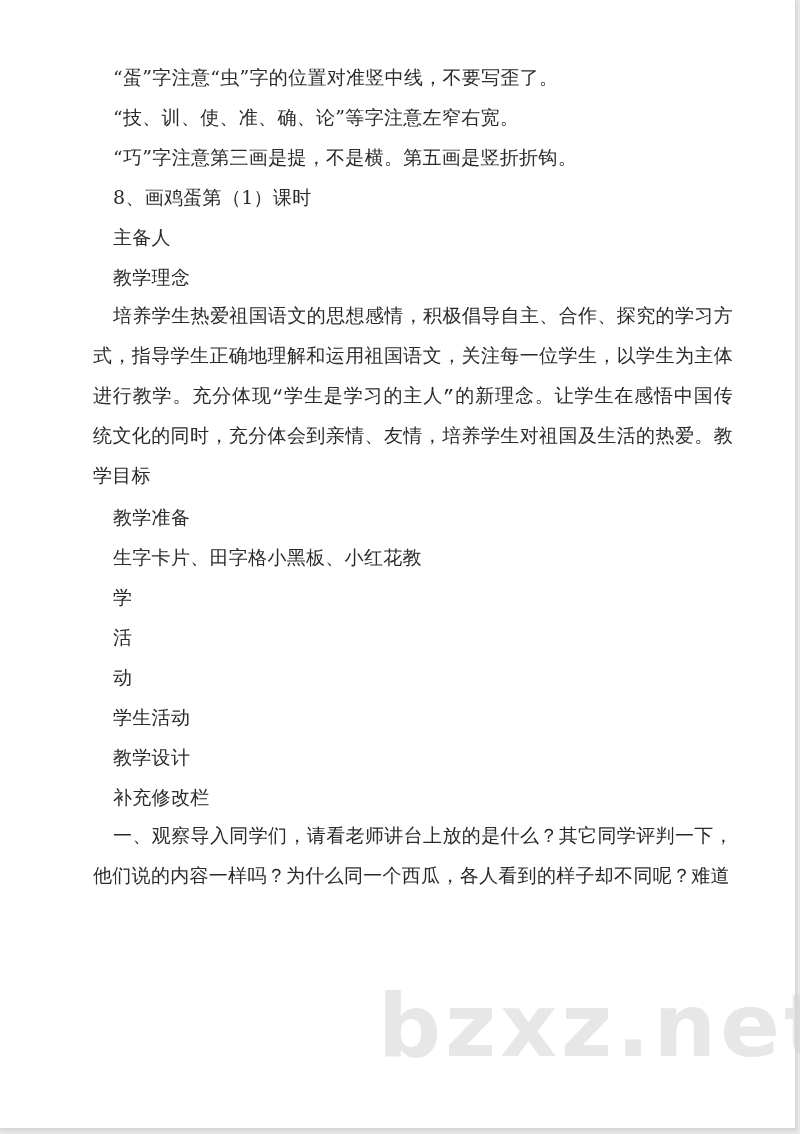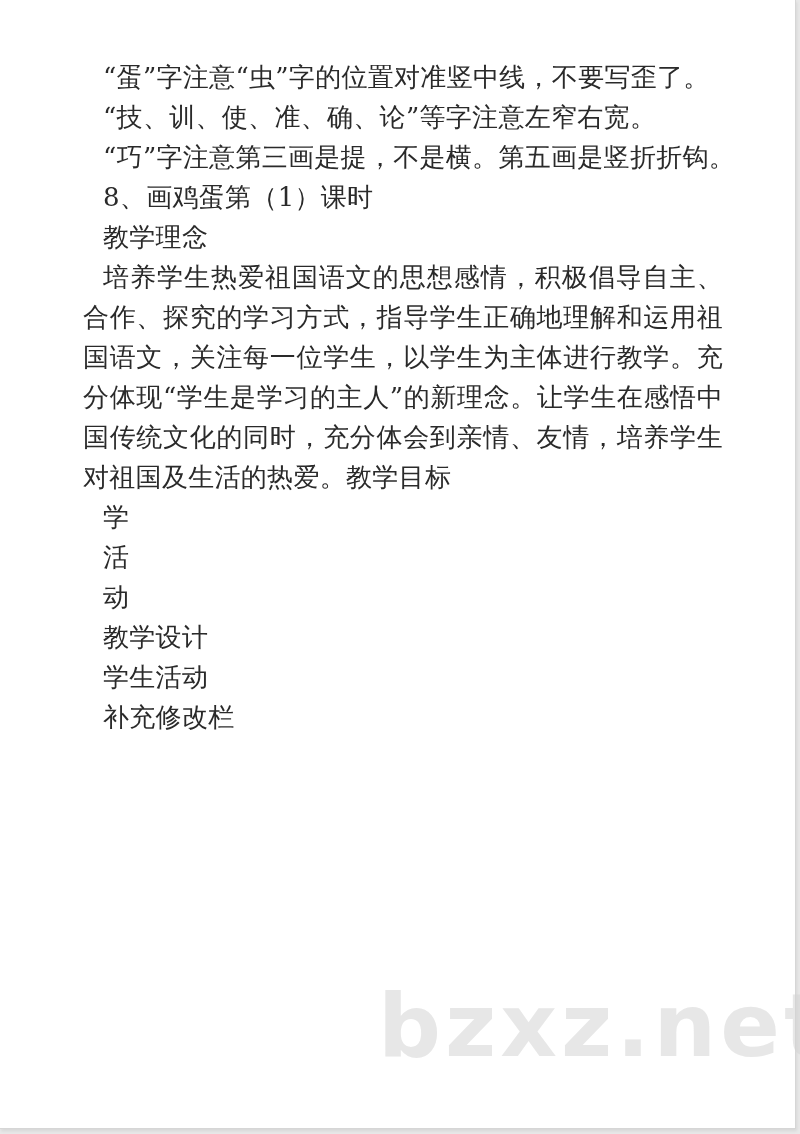--- a/index.html
+++ b/index.html
@@ -20,40 +20,41 @@
       top: 0;
       width: 795px;
       height: 1128px;
       background: #ffffff;
       border-right: 1px solid #d6d6d6;
       border-bottom: 1px solid #d6d6d6;
       box-shadow: 1px 2px 3px rgba(0,0,0,0.08);
     }
     .content {
       position: absolute;
-      left: 83px;
+      left: 93px;
       top: 57px;
       width: 640px;
       color: #2a2a2a;
-      font-size: 26px;
+      font-size: 19px;
       line-height: 40px;
     }
     .line {
       white-space: nowrap;
       height: 40px;
       letter-spacing: 0.3px;
     }
     .indent { padding-left: 20px; }
     .para {
       text-indent: 20px;
       white-space: normal;
       height: auto;
       text-align: justify;
       letter-spacing: 0.3px;
       word-break: break-all;
+      font-family: Liberation Mono, monospace;
     }
     .watermark {
       position: absolute;
       left: 378px;
       top: 982px;
       font-family: "DejaVu Sans", "Liberation Sans", sans-serif;
       font-weight: bold;
       font-size: 88px;
       letter-spacing: 4px;
       color: #d4d4d4;
@@ -64,23 +65,27 @@
   </style>
 </head>
 <body>
 
 <div class="page">
   <div class="content">
     <div class="line indent">“蛋”字注意“虫”字的位置对准竖中线，不要写歪了。</div>
     <div class="line indent">“技、训、使、准、确、论”等字注意左窄右宽。</div>
     <div class="line indent">“巧”字注意第三画是提，不是横。第五画是竖折折钩。</div>
     <div class="line indent">8、画鸡蛋第（1）课时</div>
+    <div class="line indent">主备人</div>
     <div class="line indent">教学理念</div>
     <div class="para">培养学生热爱祖国语文的思想感情，积极倡导自主、合作、探究的学习方式，指导学生正确地理解和运用祖国语文，关注每一位学生，以学生为主体进行教学。充分体现“学生是学习的主人”的新理念。让学生在感悟中国传统文化的同时，充分体会到亲情、友情，培养学生对祖国及生活的热爱。教学目标</div>
+    <div class="line indent">教学准备</div>
+    <div class="line indent">生字卡片、田字格小黑板、小红花教</div>
     <div class="line indent">学</div>
     <div class="line indent">活</div>
     <div class="line indent">动</div>
+    <div class="line indent">学生活动</div>
     <div class="line indent">教学设计</div>
-    <div class="line indent">学生活动</div>
     <div class="line indent">补充修改栏</div>
+    <div class="para">一、观察导入同学们，请看老师讲台上放的是什么？其它同学评判一下，他们说的内容一样吗？为什么同一个西瓜，各人看到的样子却不同呢？难道</div>
   </div>
   <div class="watermark">bzxz.net</div>
 </div>
 
 </body></html>

